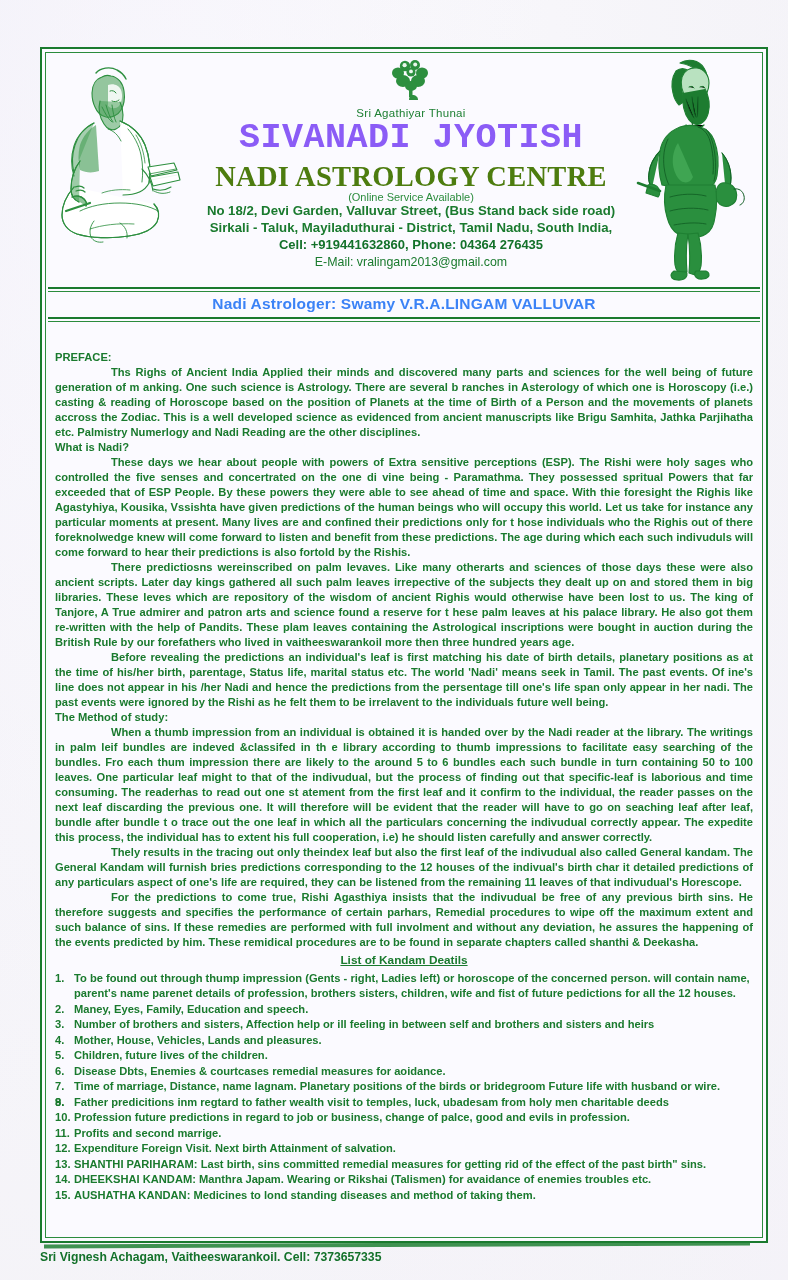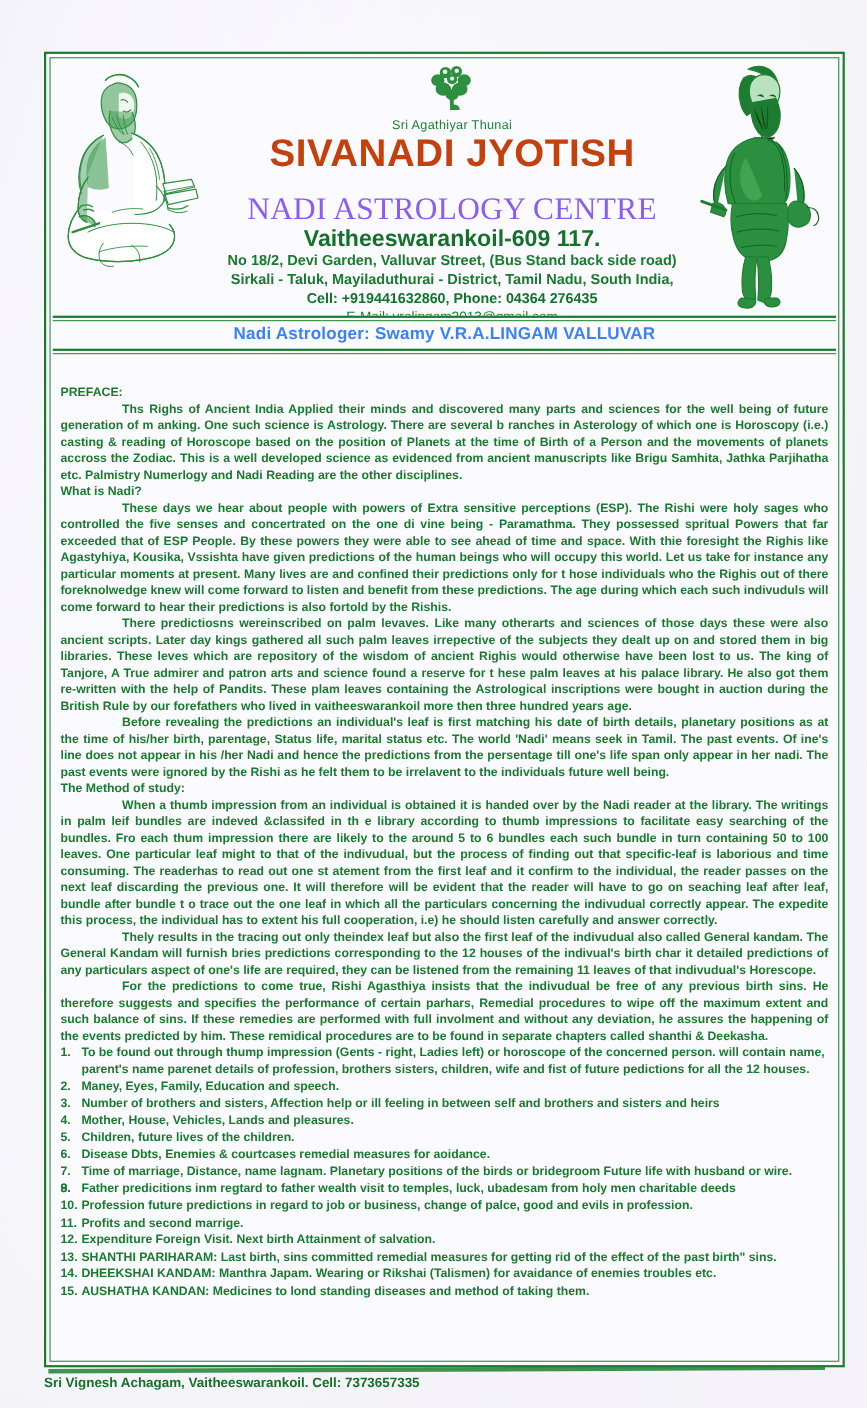--- a/index.html
+++ b/index.html
@@ -89,37 +89,37 @@
     width: 52px;
     height: 46px;
   }
   .thunai {
     font-size: 11.5px;
     letter-spacing: .3px;
     color: #1f8034;
     margin-top: 0px;
   }
   .title1 {
-    font-family: Liberation Sans, sans-serif;
+    font-family: Liberation Mono, monospace;
     font-weight: bold;
     font-size: 35px;
     letter-spacing: .5px;
     line-height: 1.02;
-    color: #c2410c;
+    color: #8b5cf6;
     margin-top: 2px;
     white-space: nowrap;
   }
   .title2 {
     font-family: "Liberation Serif", serif;
-    font-weight: normal;
+    font-weight: bold;
     font-size: 28.5px;
     letter-spacing: .3px;
     line-height: 1.05;
-    color: #8b5cf6;
-    margin-top: 18px;
+    color: #4d7c0f;
+    margin-top: 5px;
     white-space: nowrap;
   }
   .online {
     font-size: 11px;
     color: #2b8c3d;
     margin-top: -1px;
   }
   .place {
     font-weight: bold;
     font-size: 21px;
@@ -368,21 +368,21 @@
             <g fill="#eaf6ec">
               <circle cx="19.6" cy="8.2" r="2.1"></circle>
               <circle cx="30.2" cy="7.4" r="2"></circle>
               <circle cx="26" cy="14.4" r="1.9"></circle>
             </g>
           </svg>
 
           <div class="thunai">Sri Agathiyar Thunai</div>
           <div class="title1">SIVANADI JYOTISH</div>
           <div class="title2">NADI ASTROLOGY CENTRE</div>
-          <div class="place">Vaitheeswarankoil-609 117.</div>
+          <div class="online">(Online Service Available)</div>
           <div class="addr">No 18/2, Devi Garden, Valluvar Street, (Bus Stand back side road)</div>
           <div class="addr">Sirkali - Taluk, Mayiladuthurai - District, Tamil Nadu, South India,</div>
           <div class="phone">Cell: +919441632860, Phone: 04364 276435</div>
           <div class="email">E-Mail: vralingam2013@gmail.com</div>
         </div>
       </div>
 
       <div class="rule-double"></div>
       <div class="astrologer-band">Nadi Astrologer: Swamy V.R.A.LINGAM VALLUVAR</div>
       <div class="rule-double"></div>
@@ -394,20 +394,21 @@
         <div class="sec-head">What is Nadi?</div>
         <p class="para">These days we hear about people with powers of Extra sensitive perceptions (ESP).  The Rishi were holy sages who controlled the five senses and concertrated on the one di vine being - Paramathma.  They possessed spritual Powers that far exceeded that of ESP People.  By these powers they were able to see ahead of time and space.  With thie foresight the Righis like Agastyhiya, Kousika, Vssishta have given predictions of the human beings who will occupy this world.  Let us take for instance any particular moments at present.  Many lives are and confined their predictions only for t hose individuals who the Righis out of there foreknolwedge knew will come forward to listen and benefit from these predictions.  The age during which each such indivuduls will come forward to hear their predictions is also fortold by the Rishis.</p>
         <p class="para">There predictiosns wereinscribed on palm levaves.  Like many otherarts and sciences of those days these were also ancient scripts.  Later day kings gathered all such palm leaves irrepective of the subjects they dealt up on and stored them in big libraries.  These leves which are repository of the wisdom of ancient Righis would otherwise have been lost to us. The king of Tanjore, A True admirer and patron arts and science found a reserve for t hese palm leaves at his palace library.  He also got them re-written with the help of Pandits.  These plam leaves containing the Astrological inscriptions were bought in auction during the British Rule by our forefathers who lived in vaitheeswarankoil more then three hundred years age.</p>
         <p class="para">Before revealing the predictions an individual's leaf is first matching his date of birth details, planetary positions as at the time of his/her birth, parentage,  Status life, marital status etc.  The world 'Nadi' means seek in Tamil.  The past events.  Of ine's line does not appear in his /her Nadi and hence the predictions from the persentage till one's life span only appear in her nadi.  The past events were ignored by the Rishi as he felt them to be irrelavent to the individuals future well being.</p>
 
         <div class="sec-head">The Method of study:</div>
         <p class="para">When a thumb impression from an individual is obtained it is handed over by the Nadi reader at the library.  The writings in palm leif bundles are indeved &amp;classifed in th e library according to thumb impressions to facilitate easy searching of the bundles.  Fro each thum impression there are likely to the around 5 to 6 bundles each such bundle in turn containing 50 to 100 leaves.  One particular leaf might to that of the indivudual, but the process of finding out that specific-leaf is laborious and time consuming.  The readerhas to read out one st atement from the first leaf and it confirm to the individual, the reader passes on the next leaf discarding the previous one.  It will therefore will be evident that the reader will have to go on seaching leaf after leaf, bundle after bundle t o trace out the one leaf in which all the particulars concerning the indivudual correctly appear.  The expedite this process, the individual has to extent his full cooperation, i.e) he should listen carefully and answer correctly.</p>
         <p class="para">Thely results in the tracing out only theindex leaf but also the first leaf of the indivudual also called General kandam. The General Kandam will furnish bries predictions corresponding to the 12 houses of the indivual's birth char it detailed predictions of any particulars aspect of one's life are required, they can be listened from the remaining 11 leaves of that indivudual's Horescope.</p>
         <p class="para">For the predictions to come true, Rishi Agasthiya insists that the indivudual be free of any previous birth sins.  He therefore suggests and specifies the performance of certain parhars, Remedial procedures to wipe off the maximum extent and such balance of sins.  If these remedies are performed with full involment and without any deviation, he assures the happening of the events predicted by him.  These remidical procedures are to be found in separate chapters called shanthi &amp; Deekasha.</p>
 
+        <div class="list-title">List of Kandam Deatils</div>
 
         <ol class="kandam" id="kandam-list">
             <li><span class="num">1.</span><span>To be found out through thump impression (Gents - right, Ladies left) or horoscope of the concerned person.  will contain name, parent's name parenet details of profession, brothers sisters, children, wife and fist of future pedictions for all the 12 houses.</span></li>
             <li><span class="num">2.</span><span>Maney, Eyes, Family, Education and speech.</span></li>
             <li><span class="num">3.</span><span>Number of brothers and sisters, Affection help or ill feeling in between self and brothers and sisters and heirs</span></li>
             <li><span class="num">4.</span><span>Mother, House, Vehicles, Lands and pleasures.</span></li>
             <li><span class="num">5.</span><span>Children, future lives of the children.</span></li>
             <li><span class="num">6.</span><span>Disease Dbts, Enemies &amp; courtcases remedial measures for aoidance.</span></li>
             <li><span class="num">7.</span><span>Time of marriage, Distance, name lagnam. Planetary positions of the birds or bridegroom Future life with husband or wire.</span></li>
             <li><span class="num">8.</span></li>

